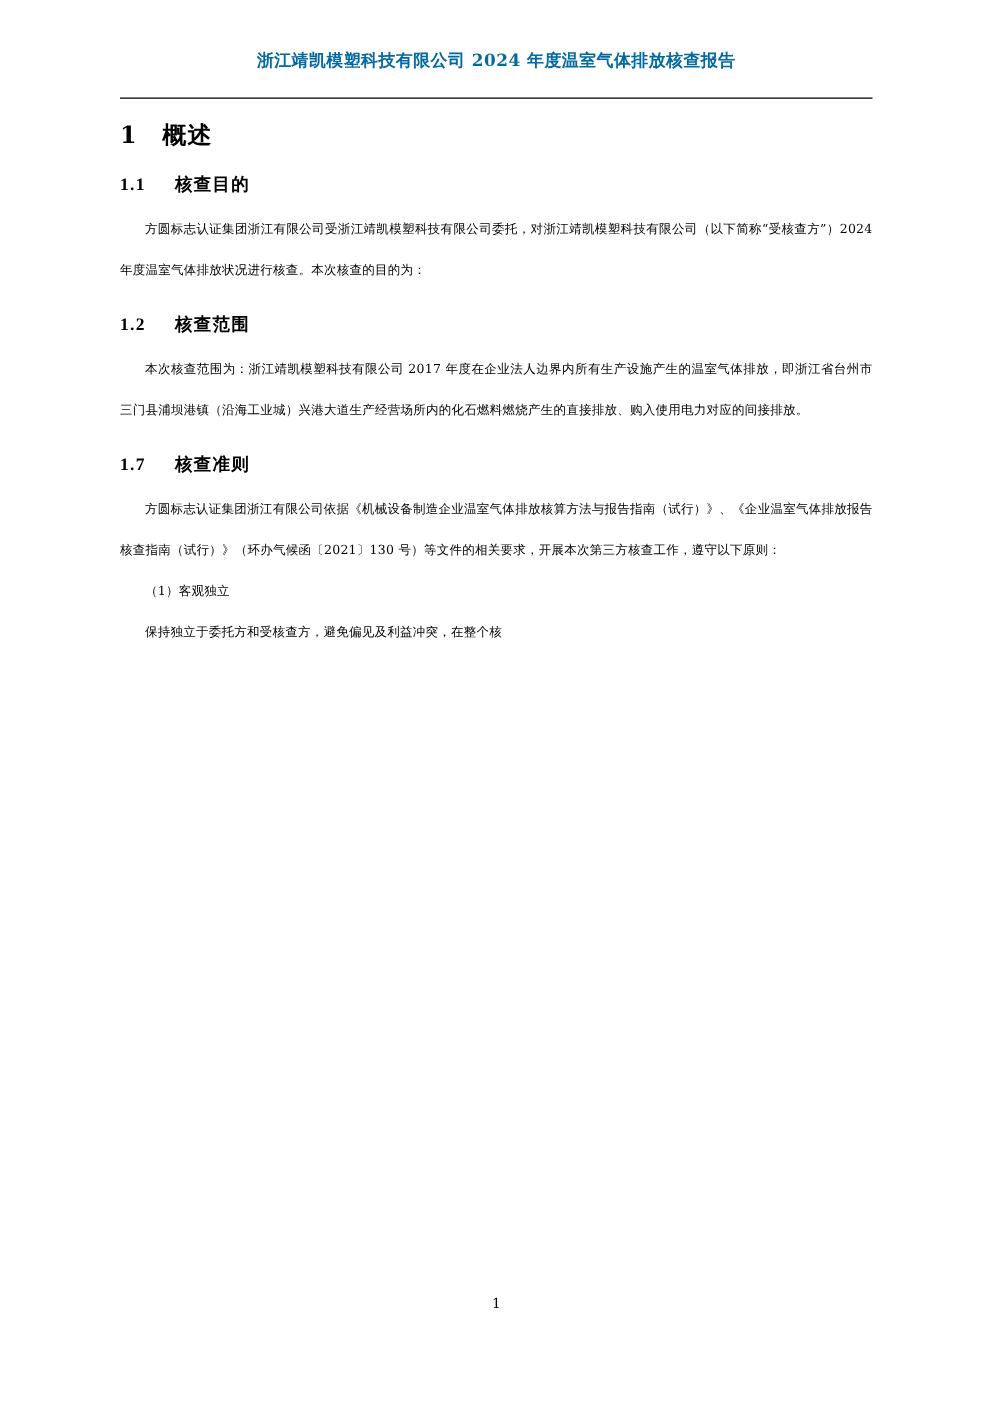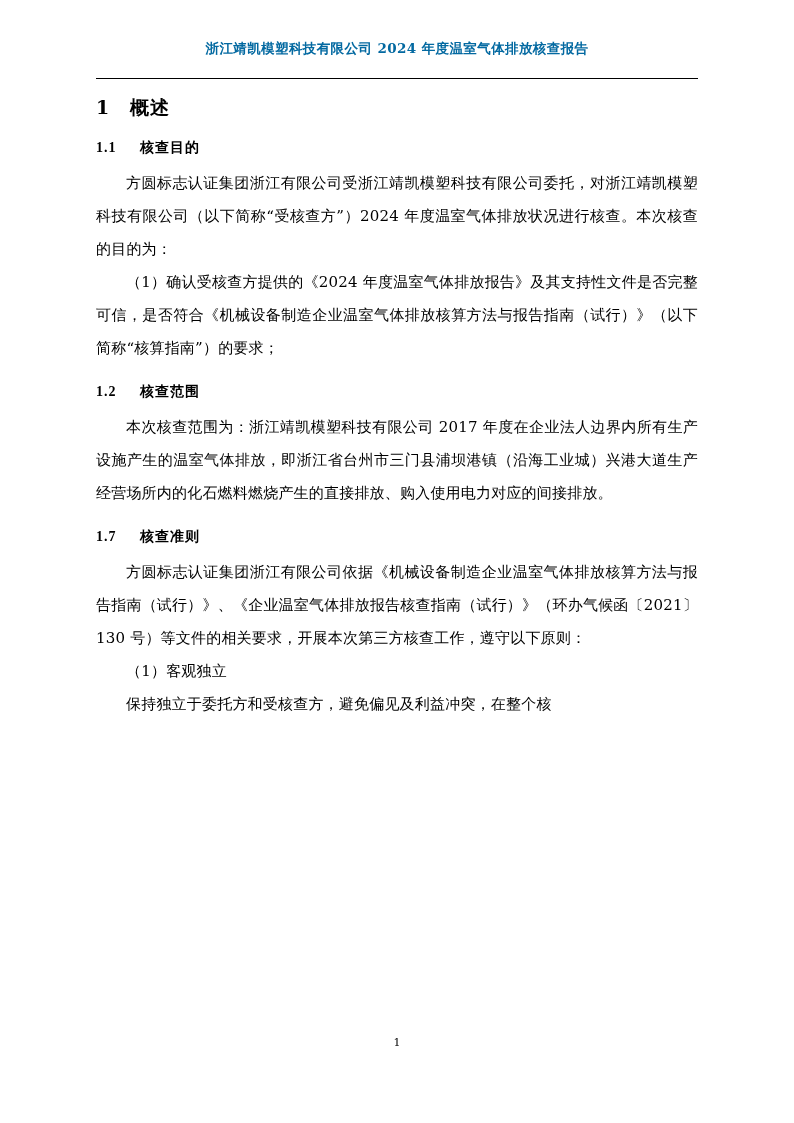--- a/index.html
+++ b/index.html
@@ -61,21 +61,21 @@
     font-weight: bold;
     margin: 18px 0 10px 0;
     letter-spacing: 1px;
   }
   h2.sub .num {
     display: inline-block;
     min-width: 44px;
   }
   p.body {
     font-family: "DejaVu Serif", serif;
-    font-size: 15px;
+    font-size: 10px;
     line-height: 33px;
     margin: 0;
     text-align: justify;
     text-justify: inter-ideograph;
     text-indent: 2em;
     letter-spacing: 0.2px;
   }
   p.body.tight {
     margin-bottom: 0;
   }
@@ -101,21 +101,20 @@
   <div class="content">
 
     <h1 class="sec">
       <span class="num">1</span><span>概述</span>
     </h1>
 
     <h2 class="sub">
       <span class="num">1.1</span><span>核查目的</span>
     </h2>
     <p class="body">方圆标志认证集团浙江有限公司受浙江靖凯模塑科技有限公司委托，对浙江靖凯模塑科技有限公司（以下简称“受核查方”）2024 年度温室气体排放状况进行核查。本次核查的目的为：</p>
-    <p class="body">（1）确认受核查方提供的《2024 年度温室气体排放报告》及其支持性文件是否完整可信，是否符合《机械设备制造企业温室气体排放核算方法与报告指南（试行）》（以下简称“核算指南”）的要求；</p>
 
     <h2 class="sub">
       <span class="num">1.2</span><span>核查范围</span>
     </h2>
     <p class="body">本次核查范围为：浙江靖凯模塑科技有限公司 2017 年度在企业法人边界内所有生产设施产生的温室气体排放，即浙江省台州市三门县浦坝港镇（沿海工业城）兴港大道生产经营场所内的化石燃料燃烧产生的直接排放、购入使用电力对应的间接排放。</p>
 
     <h2 class="sub">
       <span class="num">1.7</span><span>核查准则</span>
     </h2>
     <p class="body">方圆标志认证集团浙江有限公司依据《机械设备制造企业温室气体排放核算方法与报告指南（试行）》、《企业温室气体排放报告核查指南（试行）》（环办气候函〔2021〕130 号）等文件的相关要求，开展本次第三方核查工作，遵守以下原则：</p>

